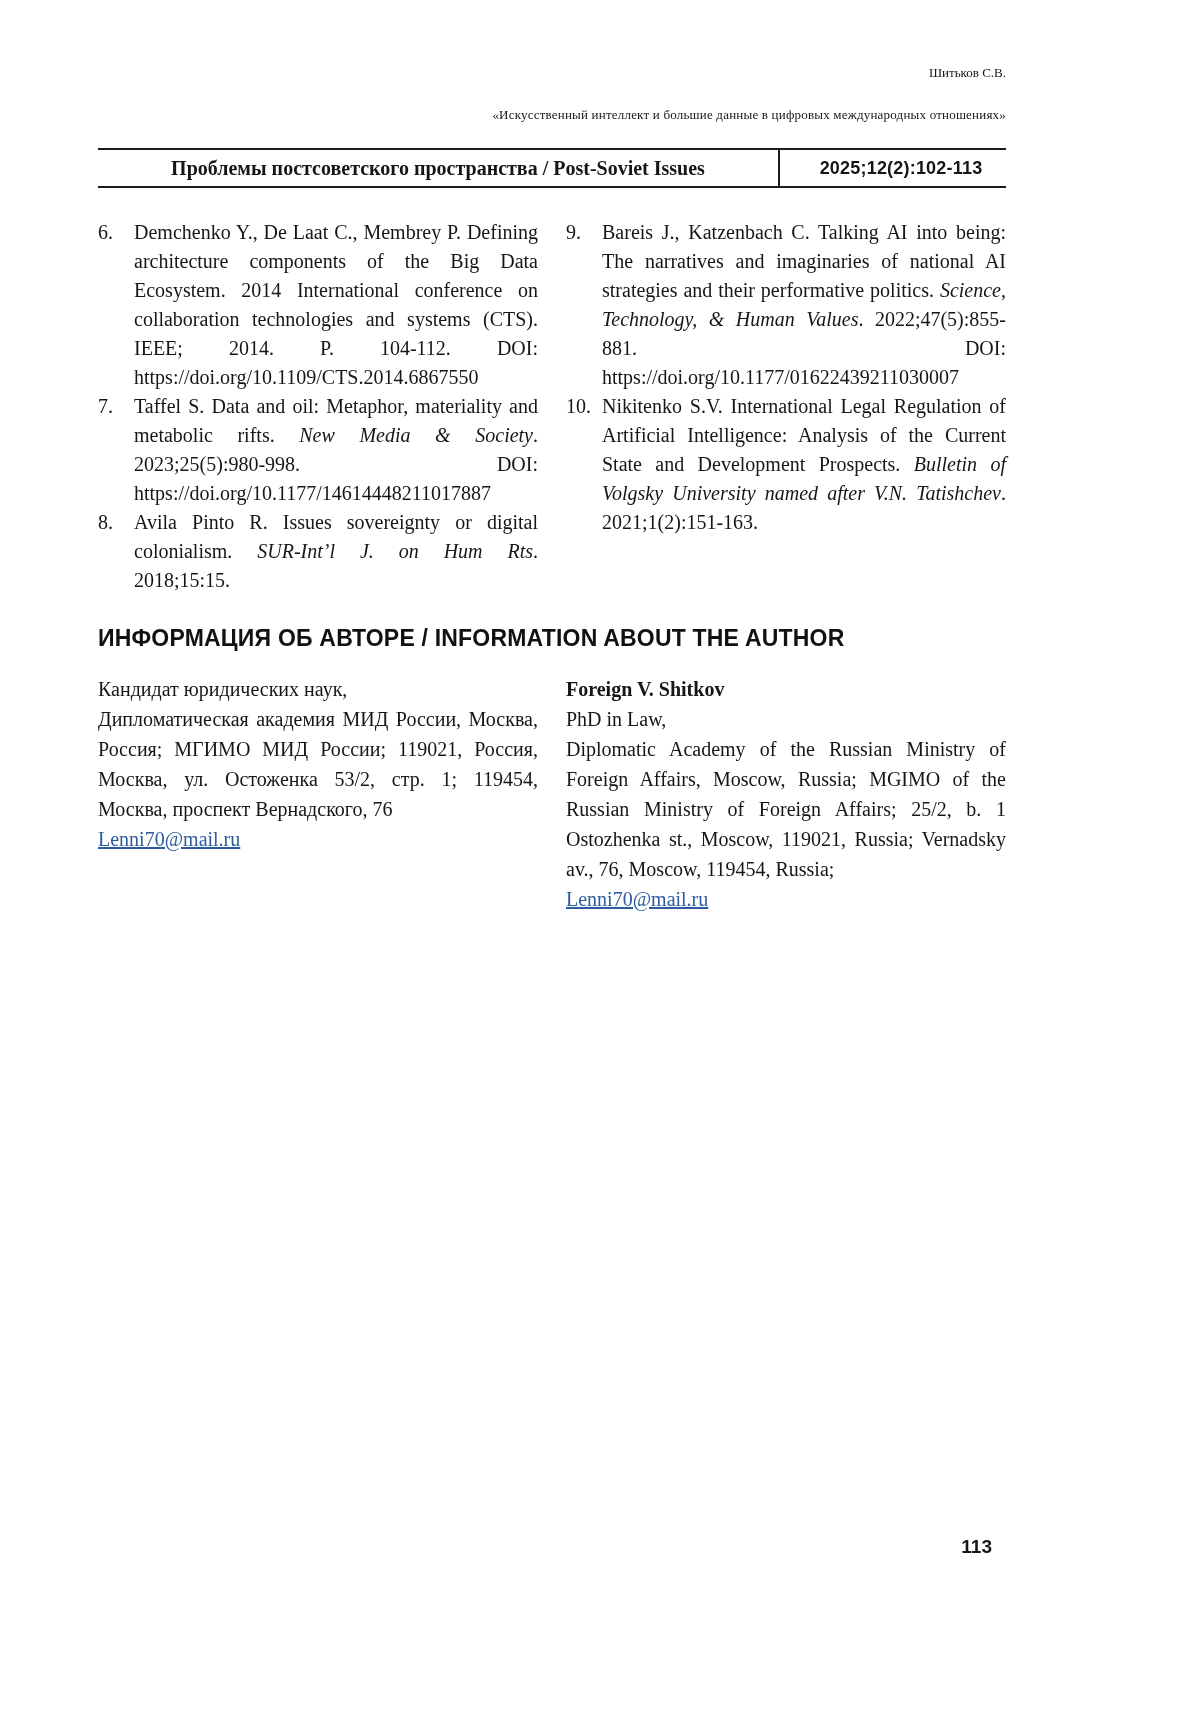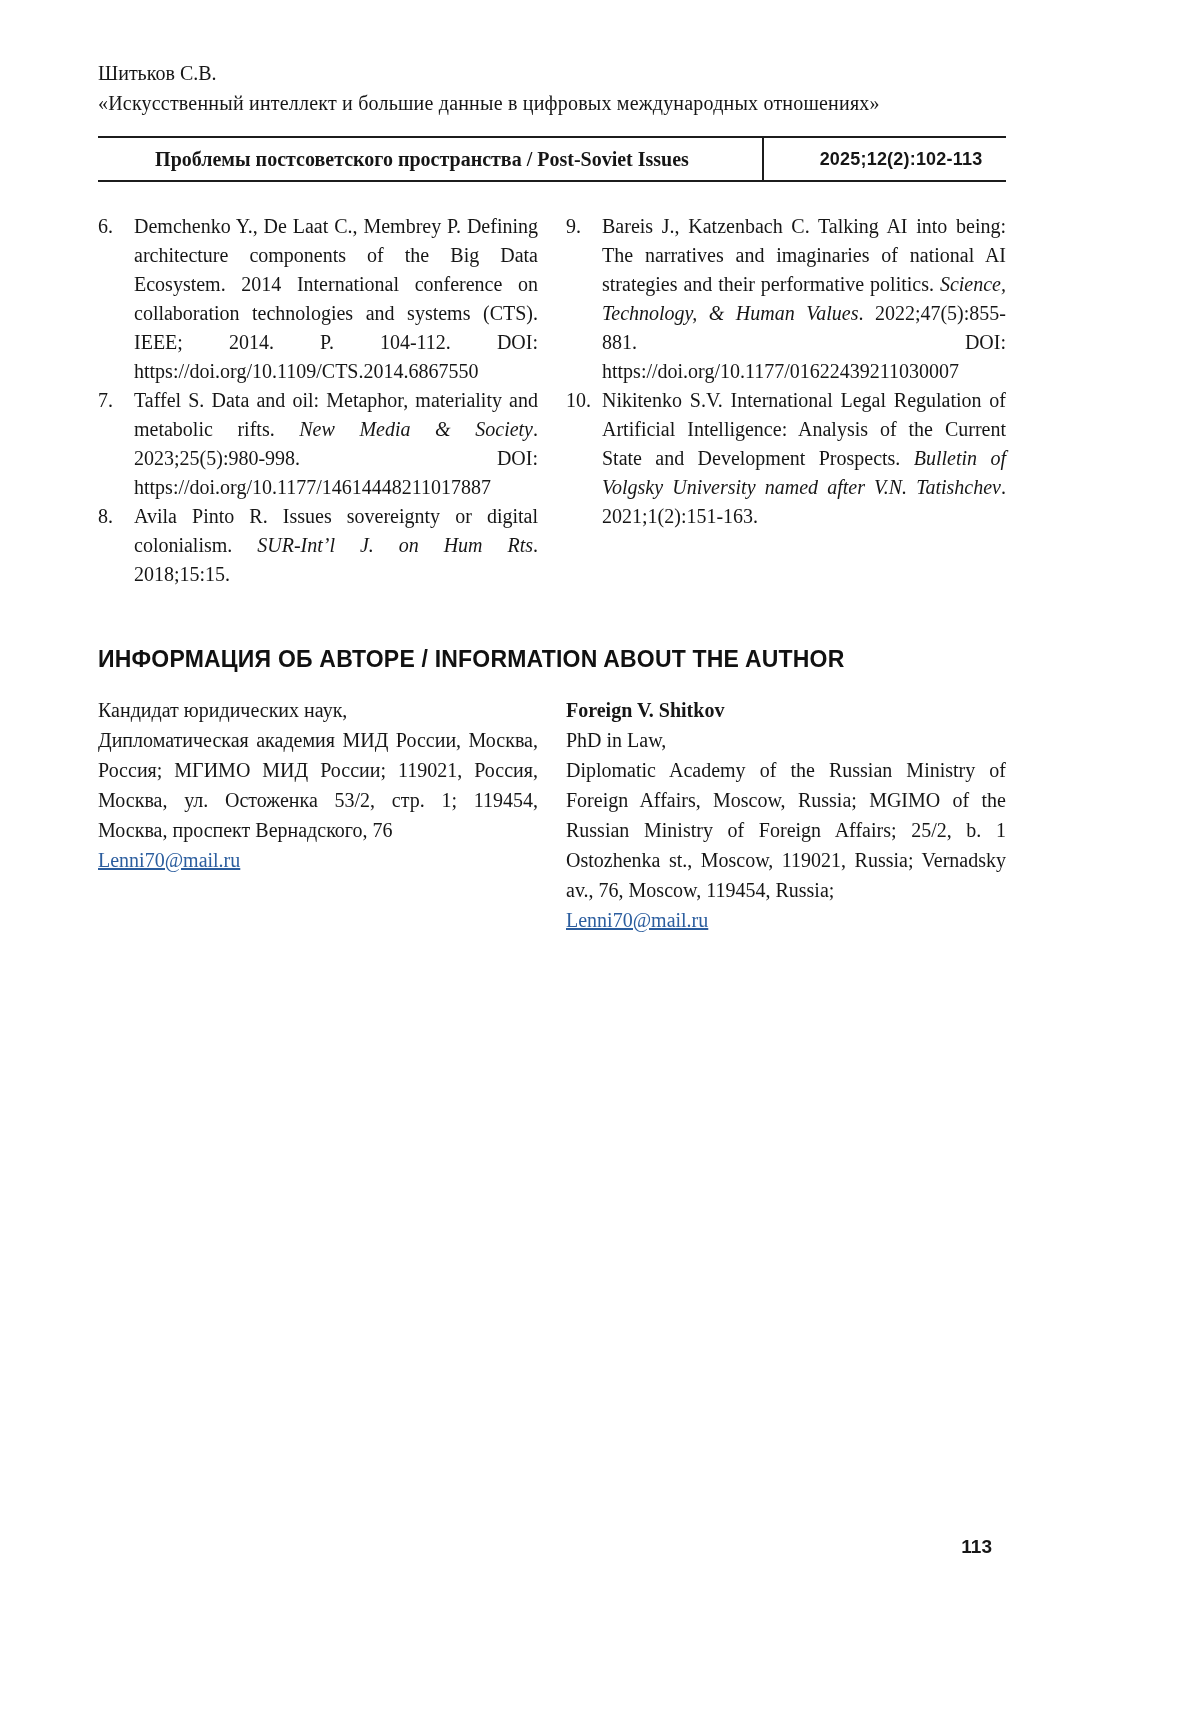--- a/index.html
+++ b/index.html
@@ -8,29 +8,29 @@
   body {
     width: 1200px; height: 1710px;
     font-family: "Liberation Serif", serif;
     color: var(--ink);
     position: relative;
   }
   .page { position: absolute; inset: 0; }
   .content { position: absolute; left: 98px; top: 0; width: 908px; }
 
   
-  .running-head { padding-top: 58px; text-align: left; font-size: 20px; line-height: 30px; }
-  .running-head .rh-title { letter-spacing: 0.2px; }
+  .running-head { padding-top: 58px; text-align: right; font-size: 13px; line-height: 30px; }
+  .running-head .rh-title { letter-spacing: 0.2px; margin-top: 12px; }
 
   
   .journal-bar {
     margin-top: 18px;
     border-top: 2px solid #1c1c1c;
     border-bottom: 2px solid #1c1c1c;
-    display: flex; align-items: stretch; height: 46px; gap: 16px;
+    display: flex; align-items: stretch; height: 40px;
   }
   .jb-left {
     flex: 1; display: flex; align-items: center; justify-content: center;
     font-weight: bold; font-size: 20px;
   }
   .jb-div { width: 2px; background: #1c1c1c; }
   .jb-right {
     width: 226px; display: flex; align-items: center; justify-content: center;
     font-family: "Liberation Sans", sans-serif;
     font-weight: bold; font-size: 18px; letter-spacing: 0.2px; padding-left: 16px;
@@ -39,21 +39,21 @@
   
   .refs { margin-top: 30px; display: flex; gap: 28px; }
   .ref-col { flex: 1; min-width: 0; }
   .ref-item { display: flex; font-size: 20px; line-height: 29px; }
   .ref-num { flex: none; width: 36px; }
   .ref-text { flex: 1; text-align: justify; }
   .ref-text .it { font-style: italic; }
 
   
   .author-heading {
-    margin-top: 57px;
+    margin-top: 30px;
     font-family: "Liberation Sans", sans-serif;
     font-weight: bold; font-size: 23px; letter-spacing: 0.2px;
     color: #111;
   }
   .authors { margin-top: 22px; display: flex; gap: 28px; }
   .author-col { flex: 1; min-width: 0; font-size: 20px; line-height: 30px; }
   .a-name { font-weight: bold; }
   .a-par { text-align: justify; }
   .a-mail {
     display: inline-block;

